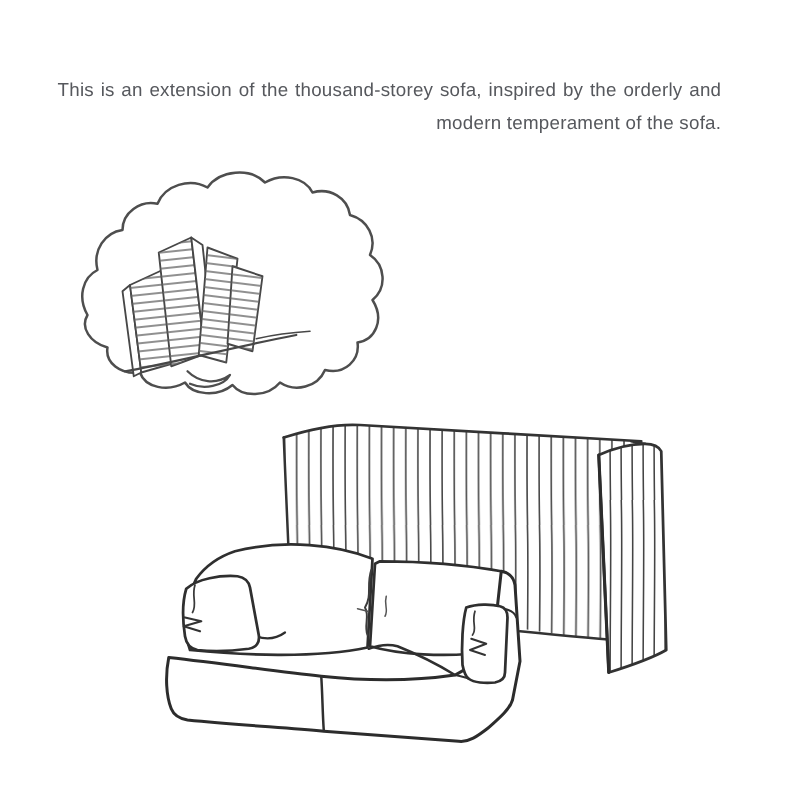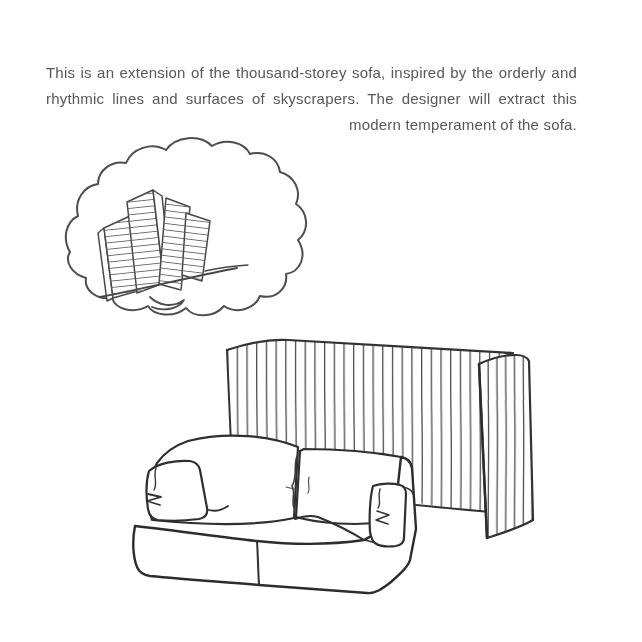--- a/index.html
+++ b/index.html
@@ -44,21 +44,20 @@
     height: 642px;
   }
 </style>
 </head>
 <body>
 
 <div class="page">
 
   <div class="paragraph">
     <div class="line just">This is an extension of the thousand-storey sofa, inspired by the orderly and</div>
-    <div class="line just">rhythmic lines and surfaces of skyscrapers. The designer will extract this</div>
     <div class="line last">modern temperament of the sofa.</div>
   </div>
 
   <svg class="sketch" viewBox="0 0 642 642" xmlns="http://www.w3.org/2000/svg">
     <defs>
 
       <pattern id="vs" patternUnits="userSpaceOnUse" width="9.7" height="210">
         <path d="M 4.8,0 C 6.2,50 3.4,130 4.9,210" fill="none" stroke="#454545" stroke-width="1.25"></path>
       </pattern>
       <pattern id="vsw" patternUnits="userSpaceOnUse" width="8.8" height="200">

